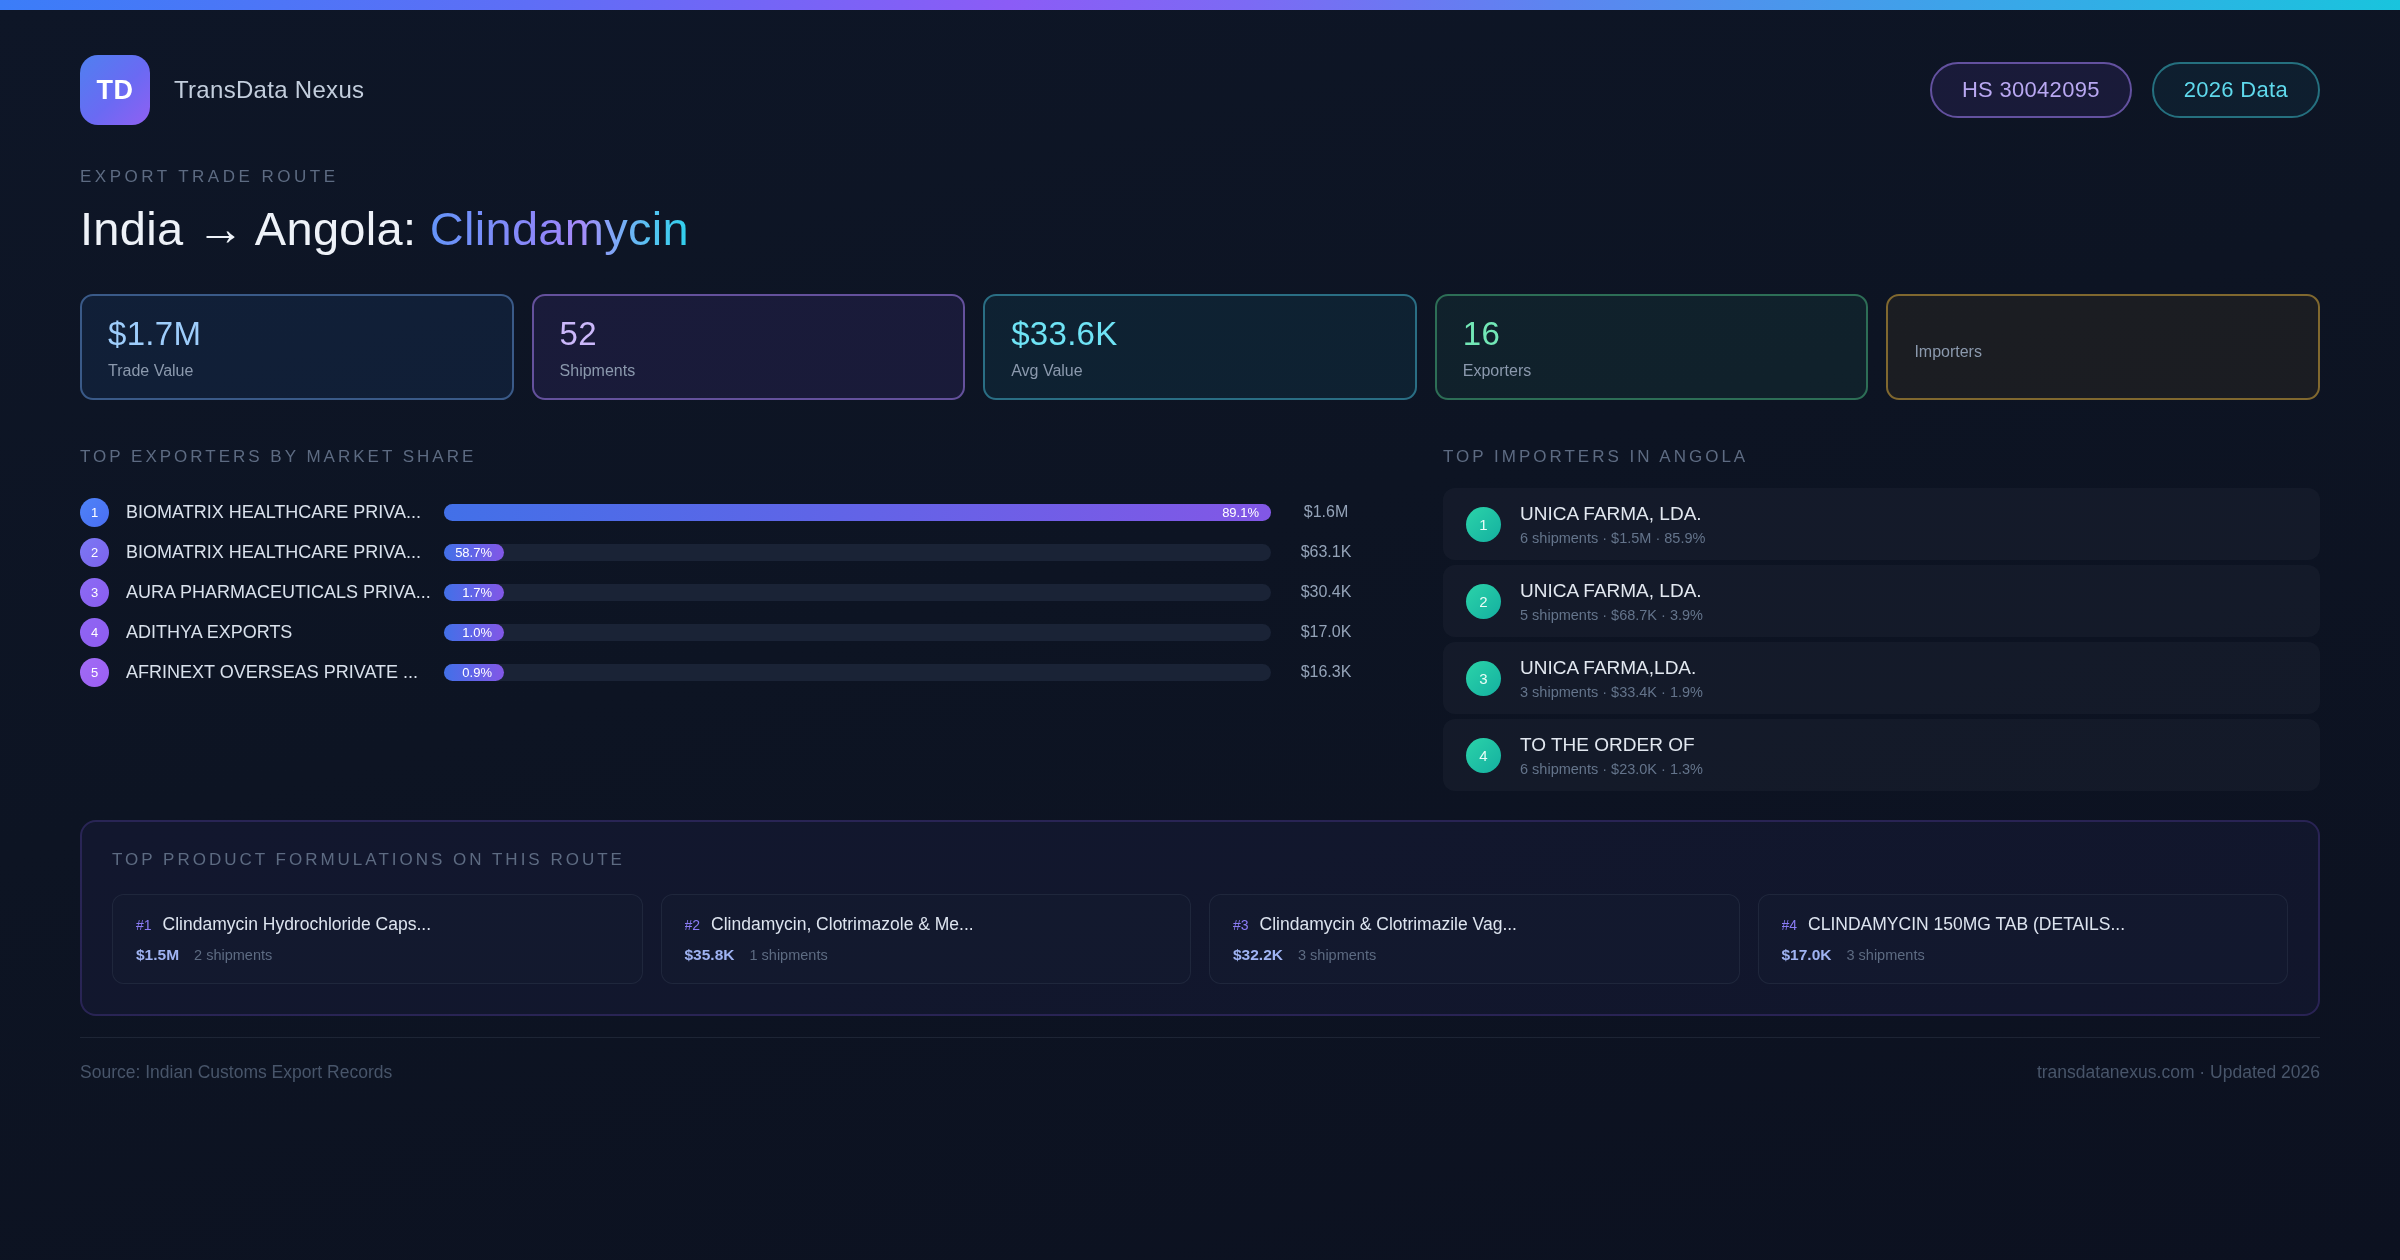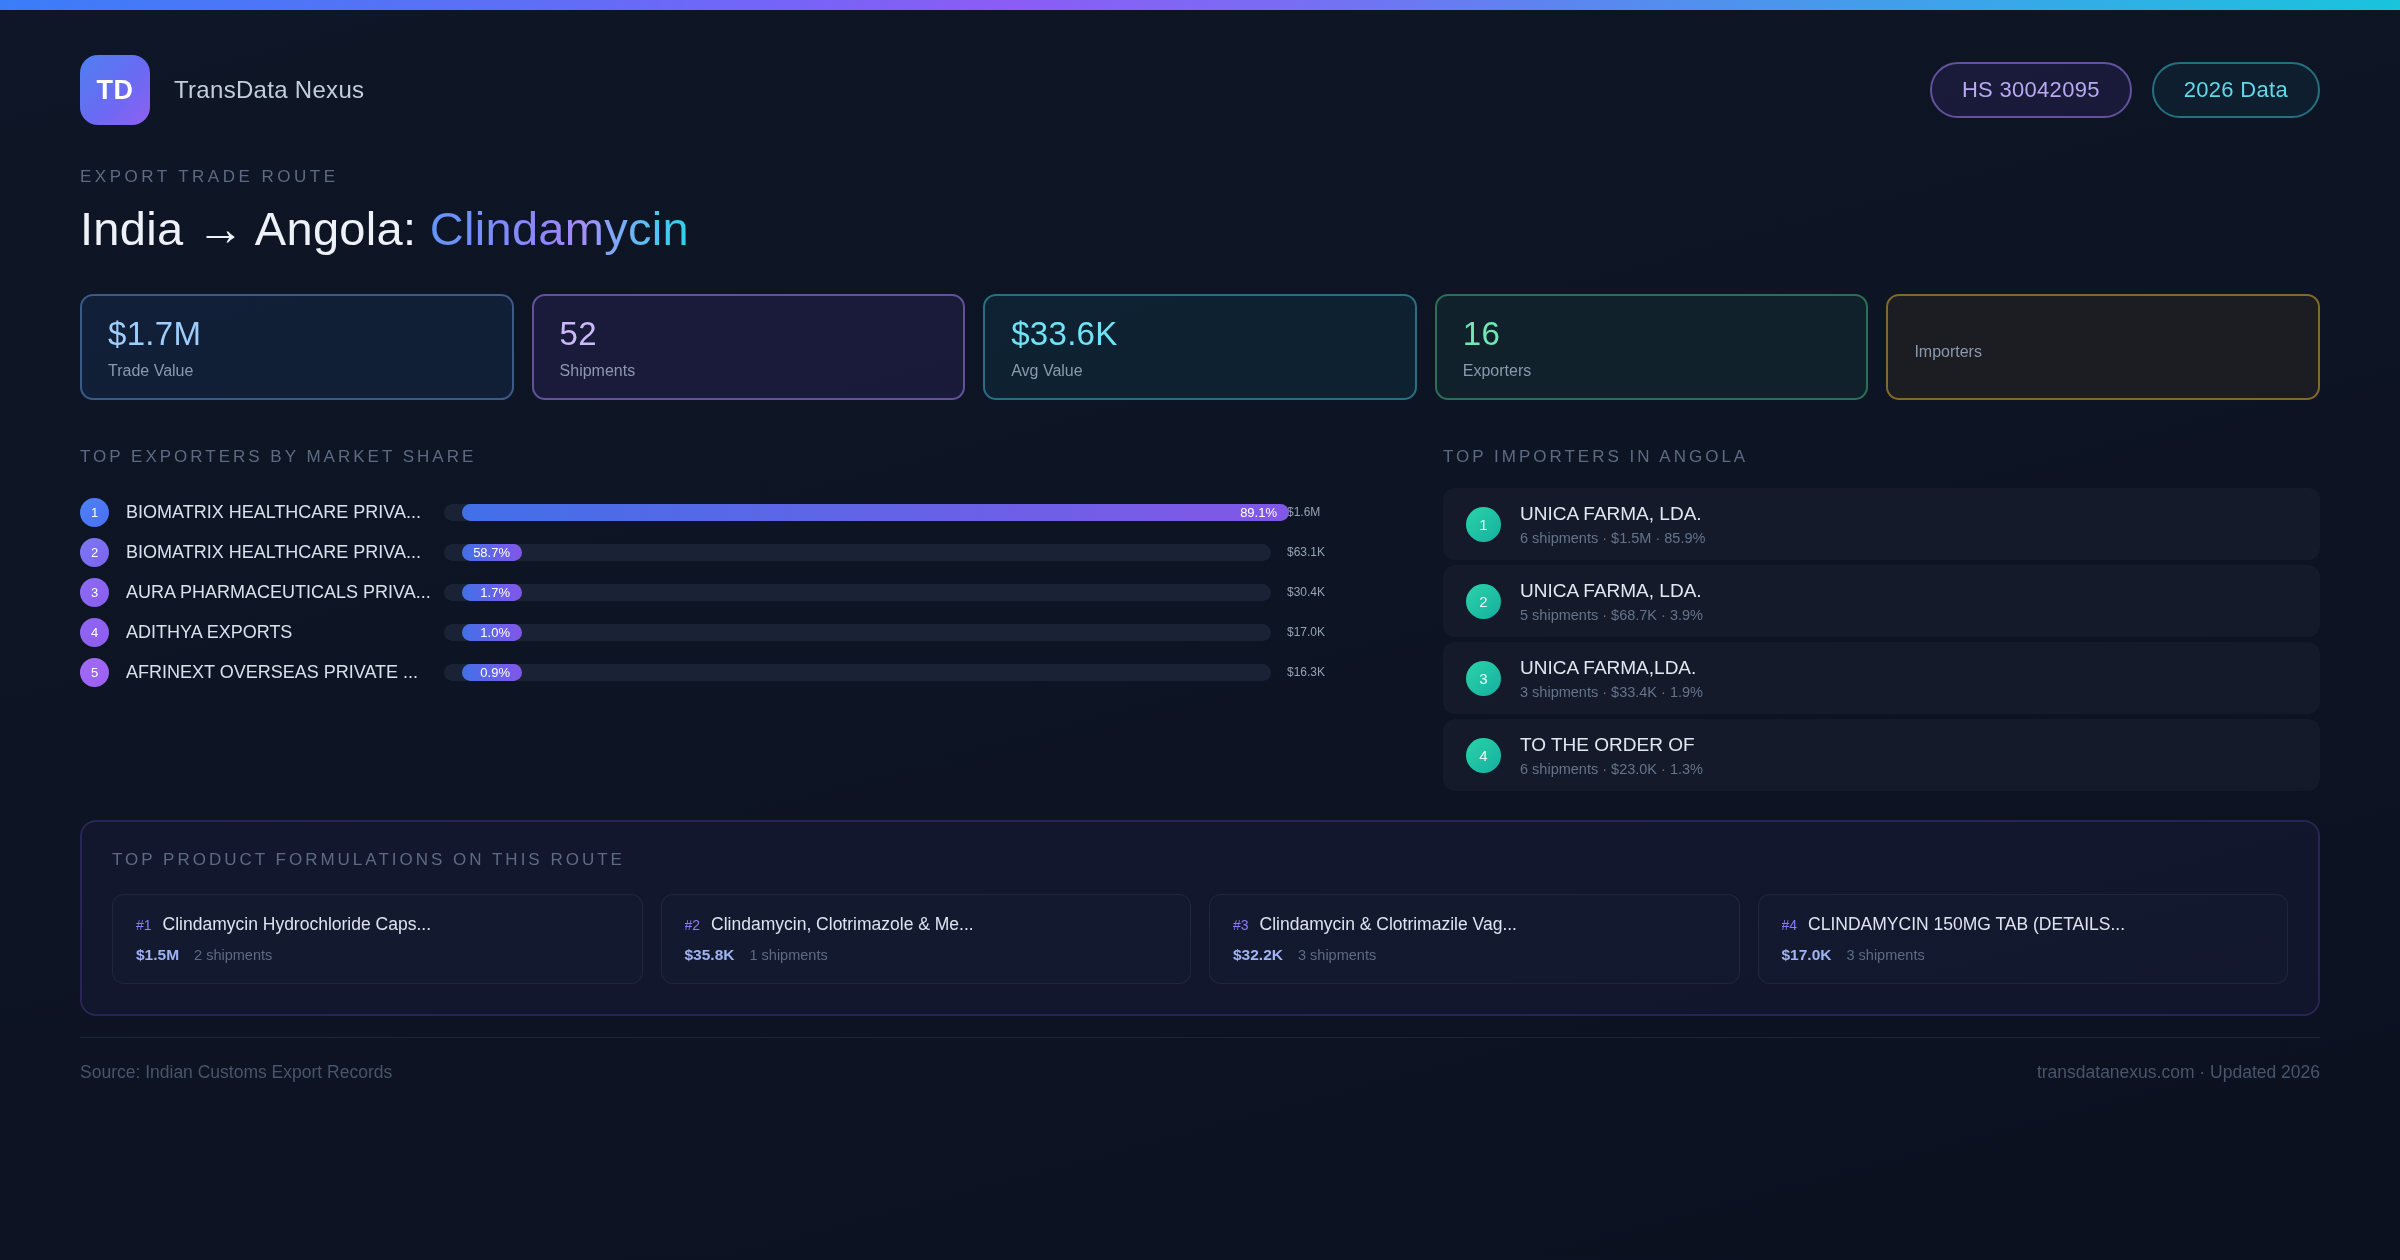--- a/index.html
+++ b/index.html
@@ -81,26 +81,26 @@
   .eb-4 { background:linear-gradient(135deg,#8f66f3,#8f5cf0); }
   .eb-5 { background:linear-gradient(135deg,#a06cf5,#9c5ef2); }
   .exp-name {
     width:318px; margin-left:17px; flex:none;
     font-size:18px; color:#d9e1ec; white-space:nowrap; overflow:hidden;
   }
   .exp-track {
     flex:1; height:17px; border-radius:9px; background:#1a2336; position:relative;
   }
   .exp-fill {
-    position:absolute; left:18px; top:0; bottom:0; border-radius:9px;
+    position:absolute; left:0; top:0; bottom:0; border-radius:9px;
     background:linear-gradient(90deg,#4270e8 0%,#8257e6 100%);
     min-width:60px; display:flex; align-items:center; justify-content:flex-end;
     padding-right:12px; font-size:13px; color:#ffffff;
   }
-  .exp-value { width:78px; margin-left:16px; flex:none; text-align:left; font-size:12px; color:#94a3b8; }
+  .exp-value { width:78px; margin-left:16px; flex:none; text-align:center; font-size:16px; color:#94a3b8; }
 
   
   .imp-rows { margin-top:21px; }
   .imp-card {
     display:flex; align-items:center; gap:19px; padding:0 23px; height:72px;
     border-radius:12px; background:rgba(148,163,184,0.05); margin-bottom:5px;
   }
   .imp-badge {
     width:35px; height:35px; border-radius:50%; flex:none;
     background:linear-gradient(135deg,#2bd3a9 0%,#14b0a0 100%);

